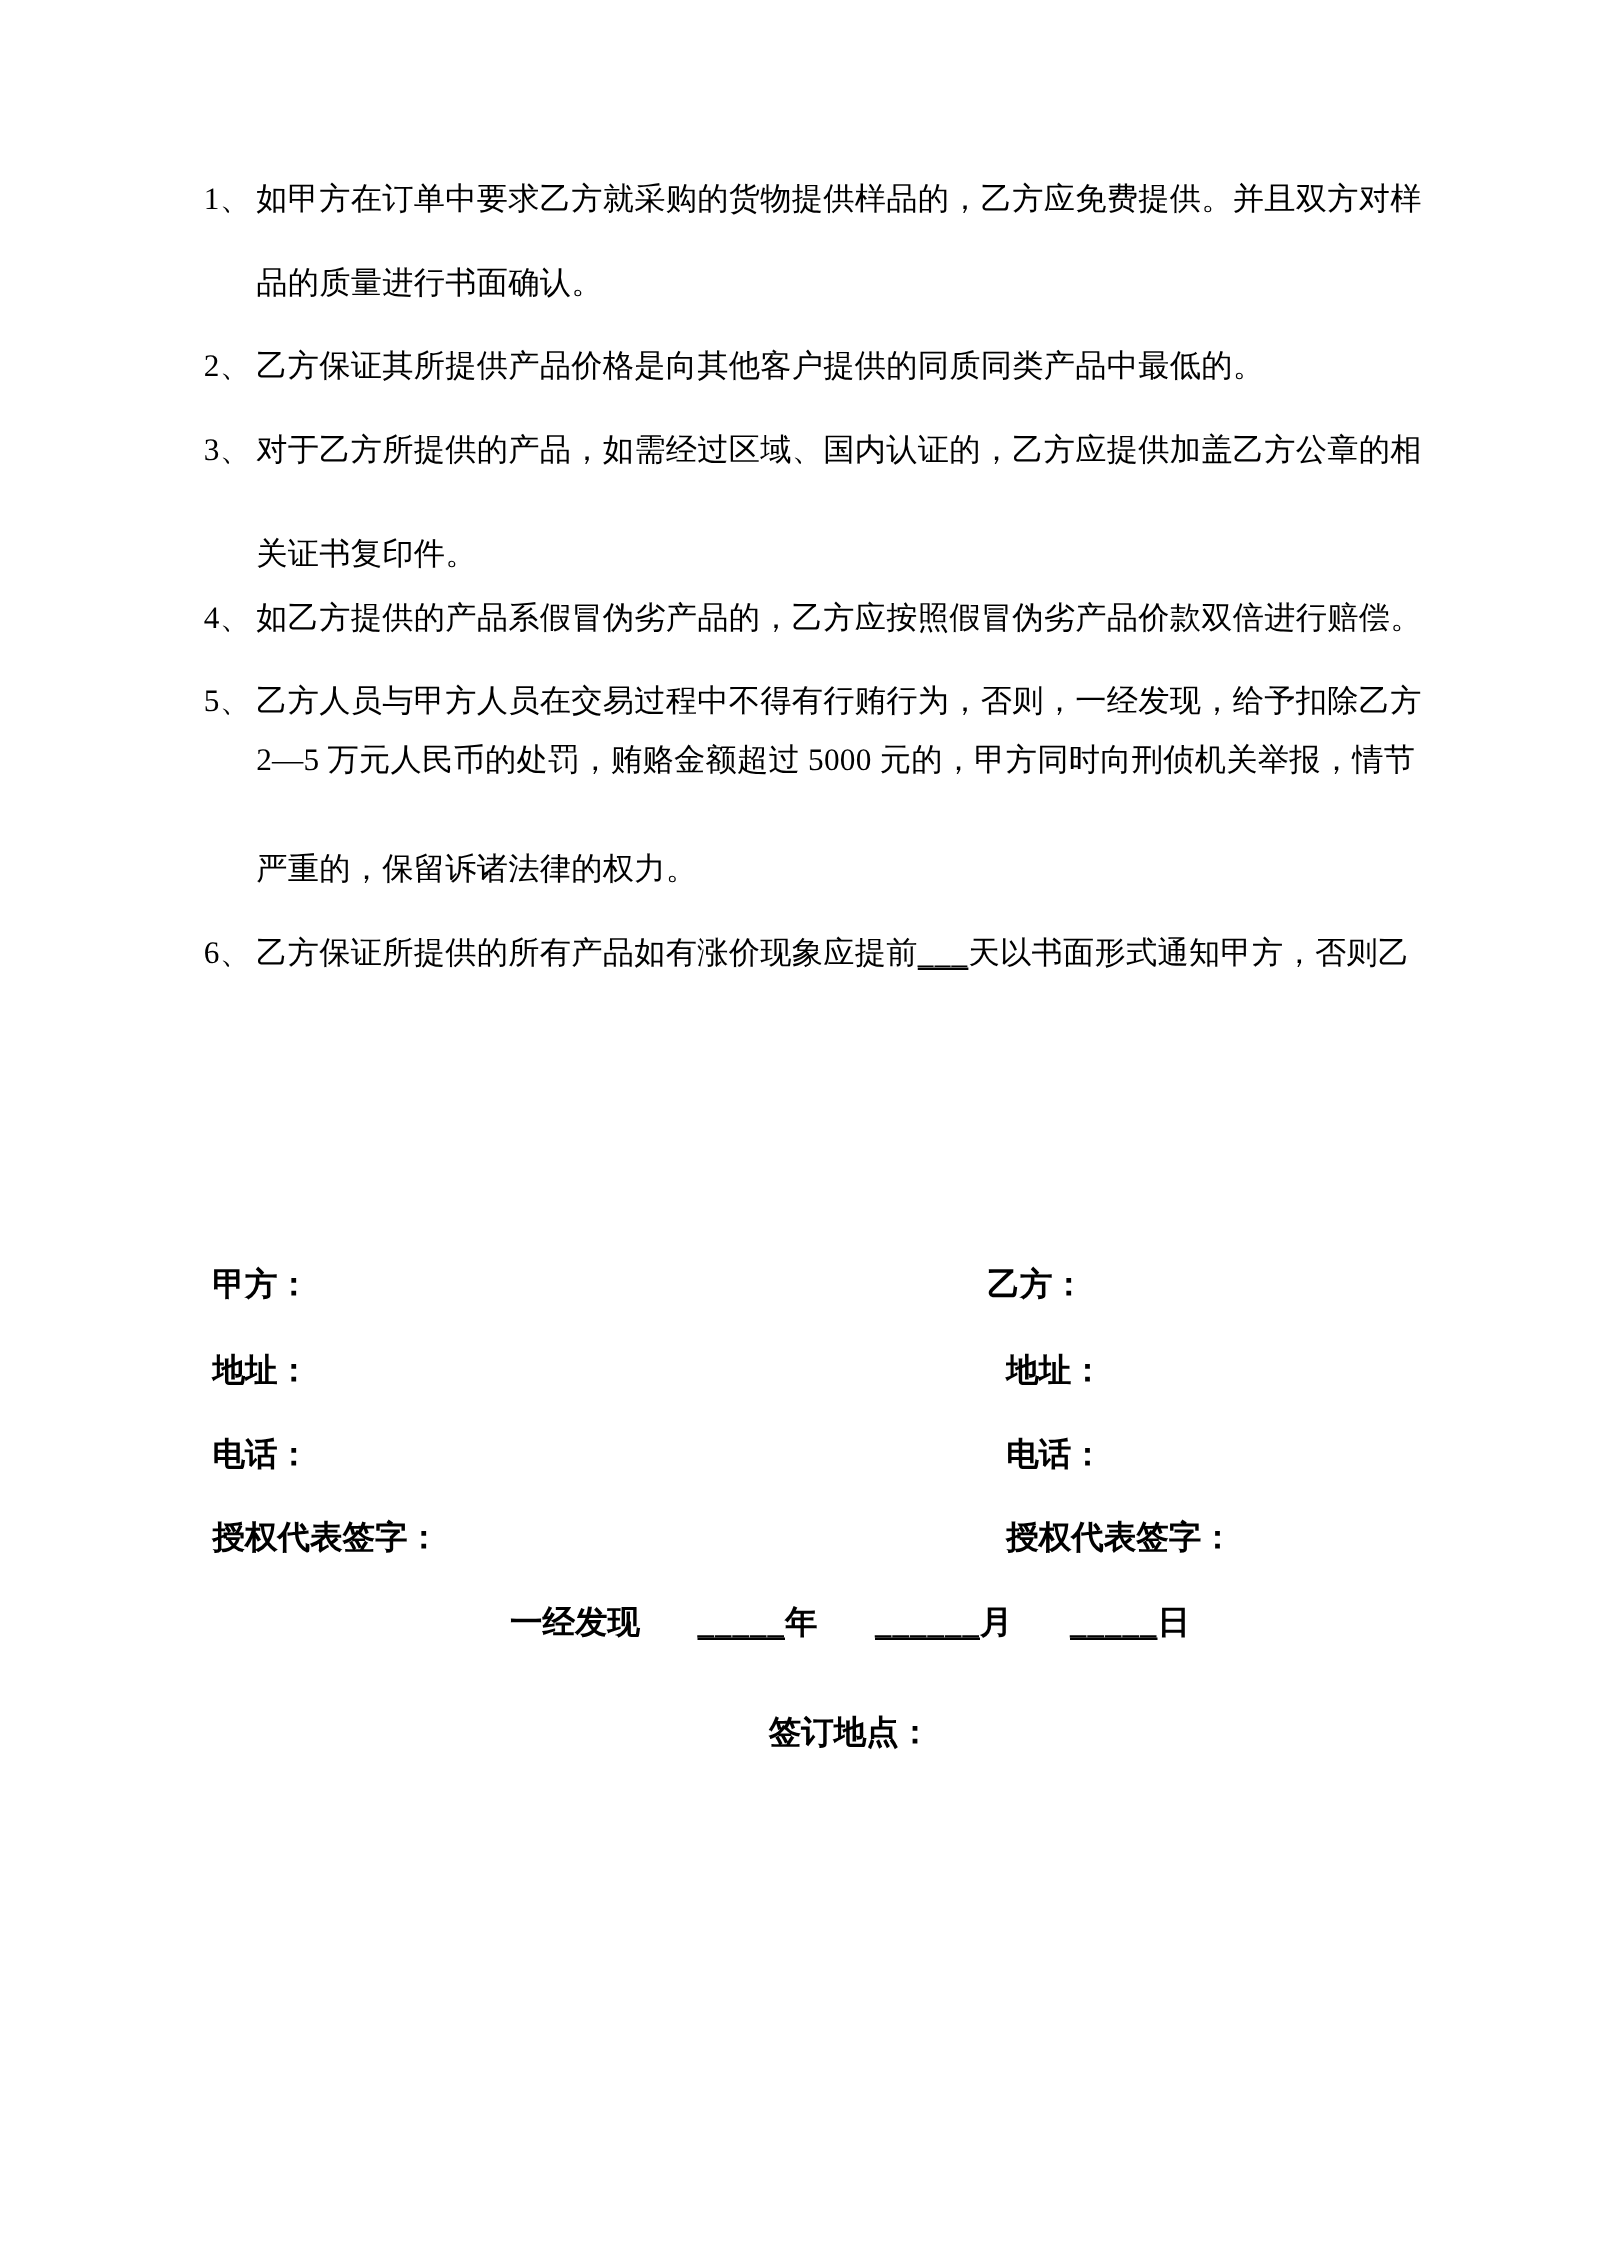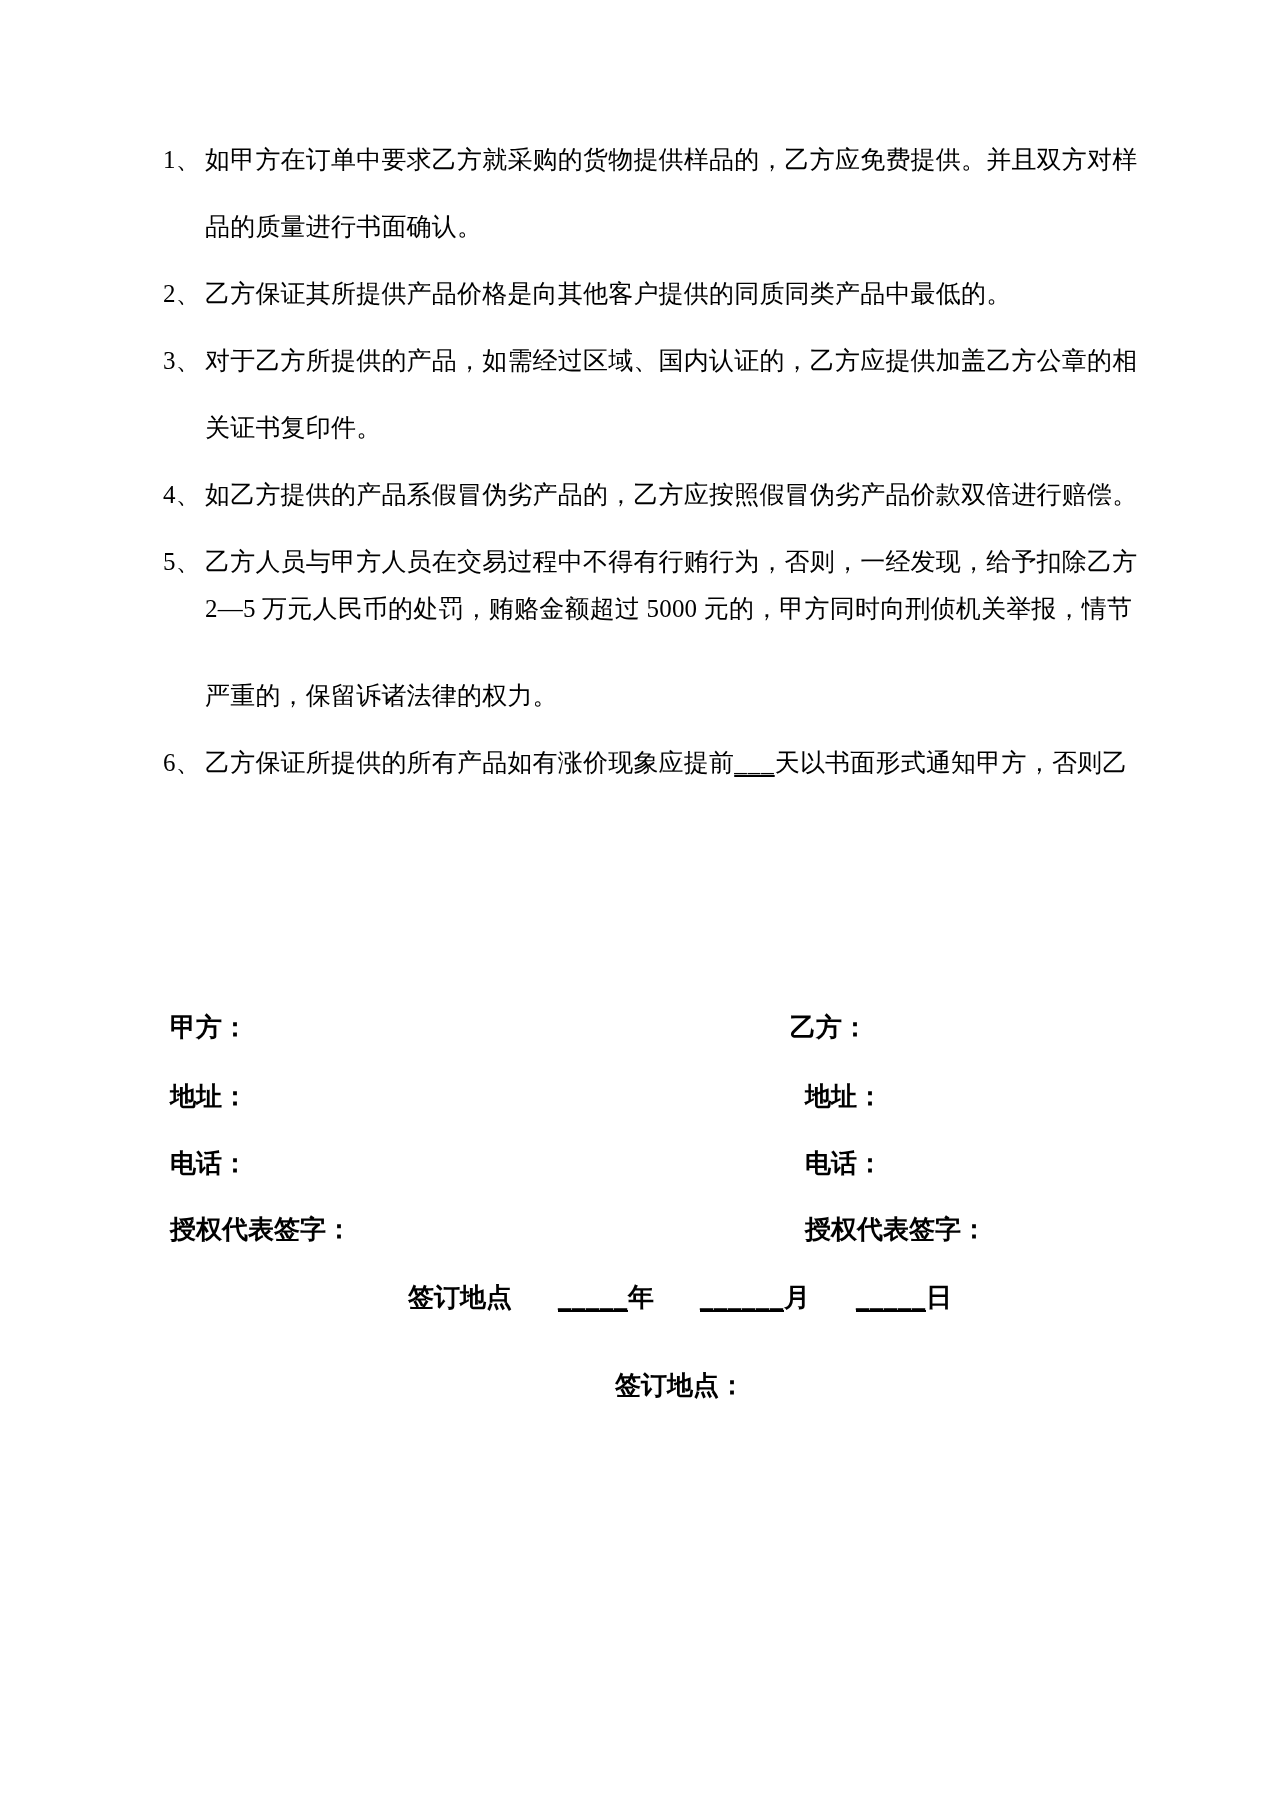--- a/index.html
+++ b/index.html
@@ -84,21 +84,21 @@
     <span>品的质量进行书面确认。</span>
   </div>
 
   <div class="line" style="top:277px">
     <span class="num">2、</span><span>乙方保证其所提供产品价格是向其他客户提供的同质同类产品中最低的。</span>
   </div>
 
   <div class="line" style="top:344px">
     <span class="num">3、</span><span>对于乙方所提供的产品，如需经过区域、国内认证的，乙方应提供加盖乙方公章的相</span>
   </div>
-  <div class="line cont" style="top:411px">
+  <div class="line cont" style="top:427px">
     <span>关证书复印件。</span>
   </div>
 
   <div class="line" style="top:478px">
     <span class="num">4、</span><span>如乙方提供的产品系假冒伪劣产品的，乙方应按照假冒伪劣产品价款双倍进行赔偿。</span>
   </div>
 
   <div class="line" style="top:545px">
     <span class="num">5、</span><span>乙方人员与甲方人员在交易过程中不得有行贿行为，否则，一经发现，给予扣除乙方</span>
   </div>
@@ -124,19 +124,19 @@
   <div class="sig-row" style="top:1146px">
     <span class="sig-left">电话：</span>
     <span class="sig-right indent">电话：</span>
   </div>
   <div class="sig-row" style="top:1212px">
     <span class="sig-left">授权代表签字：</span>
     <span class="sig-right indent">授权代表签字：</span>
   </div>
 
   <div class="footer-line" style="top:1280px">
-    <span>签订地点</span><span class="u">_____</span><span>年</span><span class="u">______</span><span>月</span><span class="u">_____</span><span>日</span>
+    <span>一经发现</span><span class="u">_____</span><span>年</span><span class="u">______</span><span>月</span><span class="u">_____</span><span>日</span>
   </div>
   <div class="footer-line" style="top:1368px">
     <span>签订地点：</span>
   </div>
 
 </div>
 
 </body></html>

